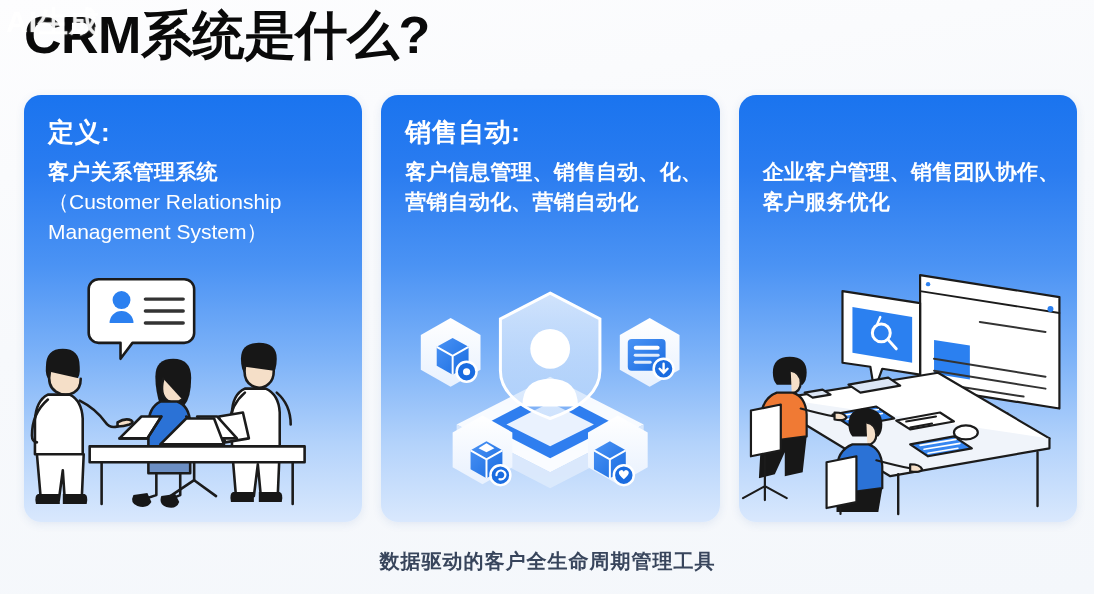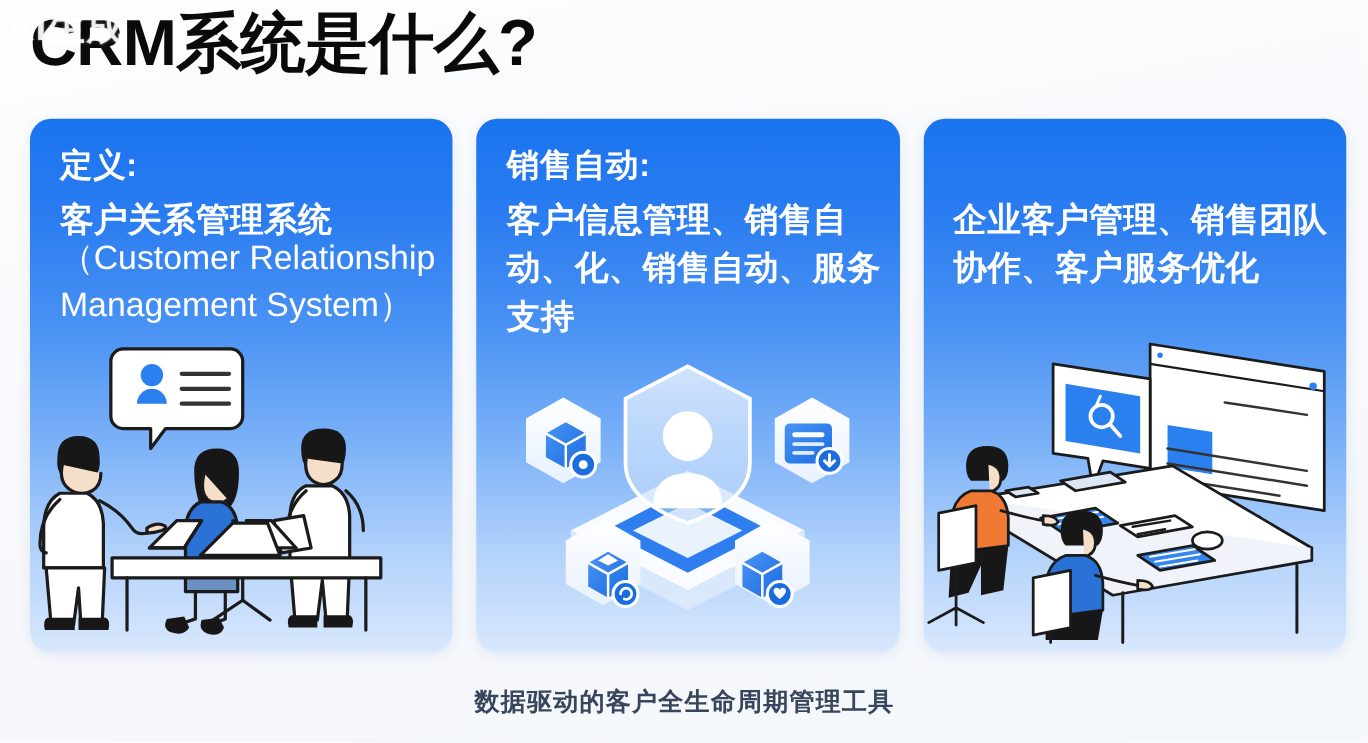--- a/index.html
+++ b/index.html
@@ -66,21 +66,21 @@
     left: 24px; top: 22px; right: 14px;
     font-size: 26px;
     font-weight: 700;
     color: #ffffff;
     letter-spacing: 0.5px;
     line-height: 1.2;
   }
   .card-body {
     position: absolute;
     left: 24px; top: 62px; right: 12px;
-    font-size: 27px;
+    font-size: 21px;
     font-weight: 600;
     color: #ffffff;
     line-height: 1.42;
     letter-spacing: 0.2px;
   }
   .card-body.latin { font-weight: 500; letter-spacing: 0; }
 
   .art {
     position: absolute;
     left: 0; right: 0; bottom: 6px;
@@ -175,21 +175,21 @@
             <path d="M66 180 l216 0 l0 16 l-216 0 z" fill="#ffffff"></path>
             <path d="M78 196 l0 42 M270 196 l0 42" fill="none"></path>
           </g>
         </g>
       </svg>
     </div>
   </div>
 
   <div class="card">
     <div class="card-head">销售自动:</div>
-    <div class="card-body">客户信息管理、销售自动、化、销售自动、服务支持</div>
+    <div class="card-body">客户信息管理、销售自动、化、营销自动化、营销自动化</div>
 
     <div class="art">
       <svg viewBox="0 0 340 250" preserveAspectRatio="xMidYMax meet" aria-hidden="true">
         <defs>
           <linearGradient id="shieldGrad" x1="0" y1="0" x2="0" y2="1">
             <stop offset="0%" stop-color="#ffffff" stop-opacity="0.72"></stop>
             <stop offset="100%" stop-color="#b9d6fb" stop-opacity="0.55"></stop>
           </linearGradient>
           <linearGradient id="hexGrad" x1="0" y1="0" x2="0" y2="1">
             <stop offset="0%" stop-color="#ffffff"></stop>

